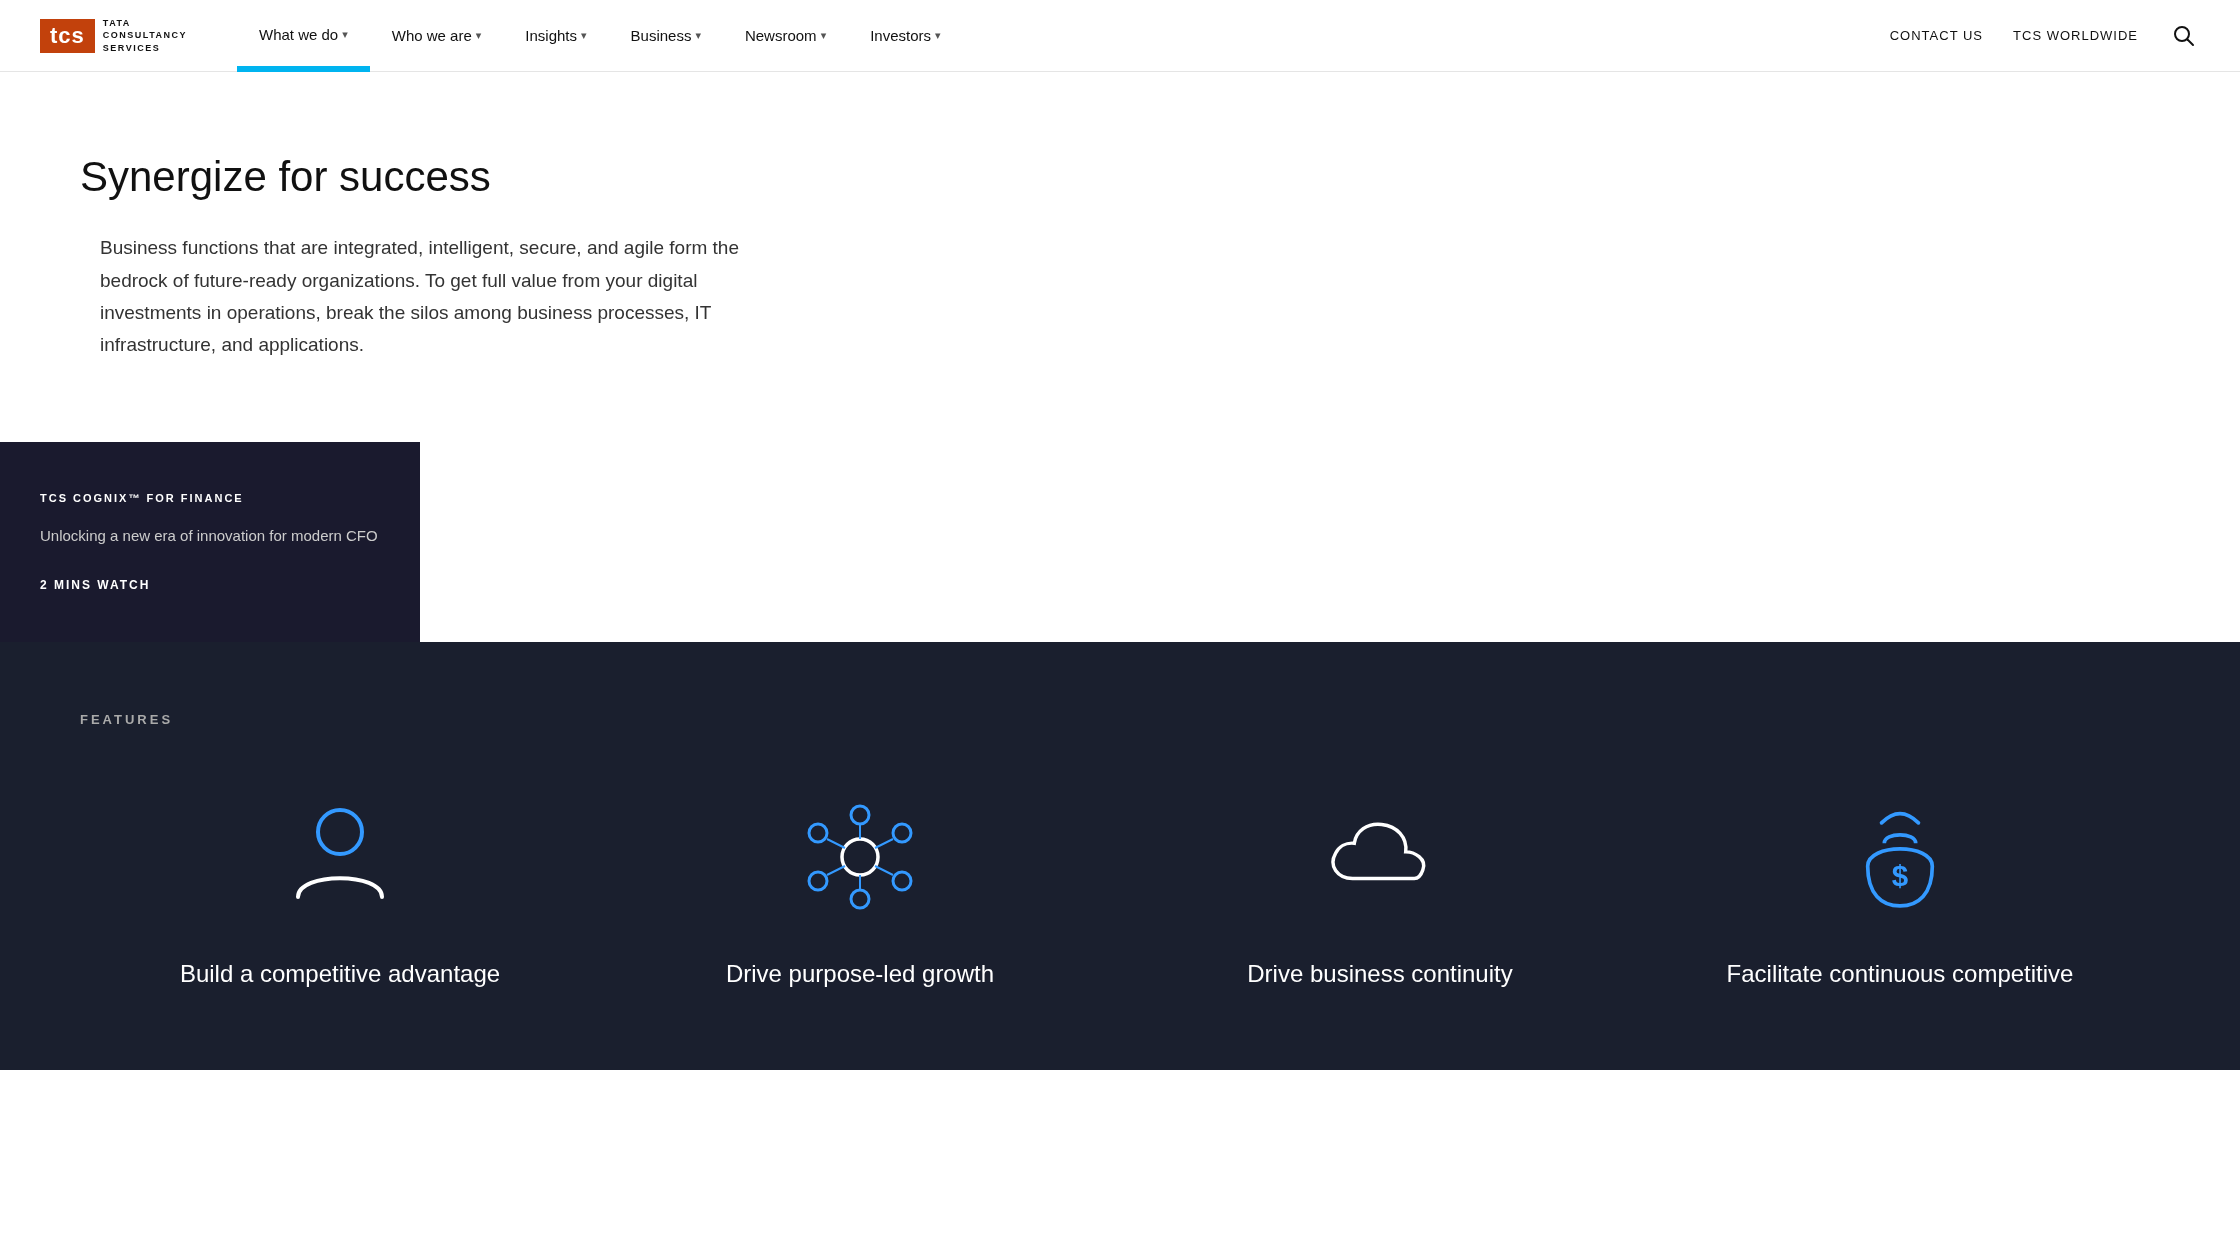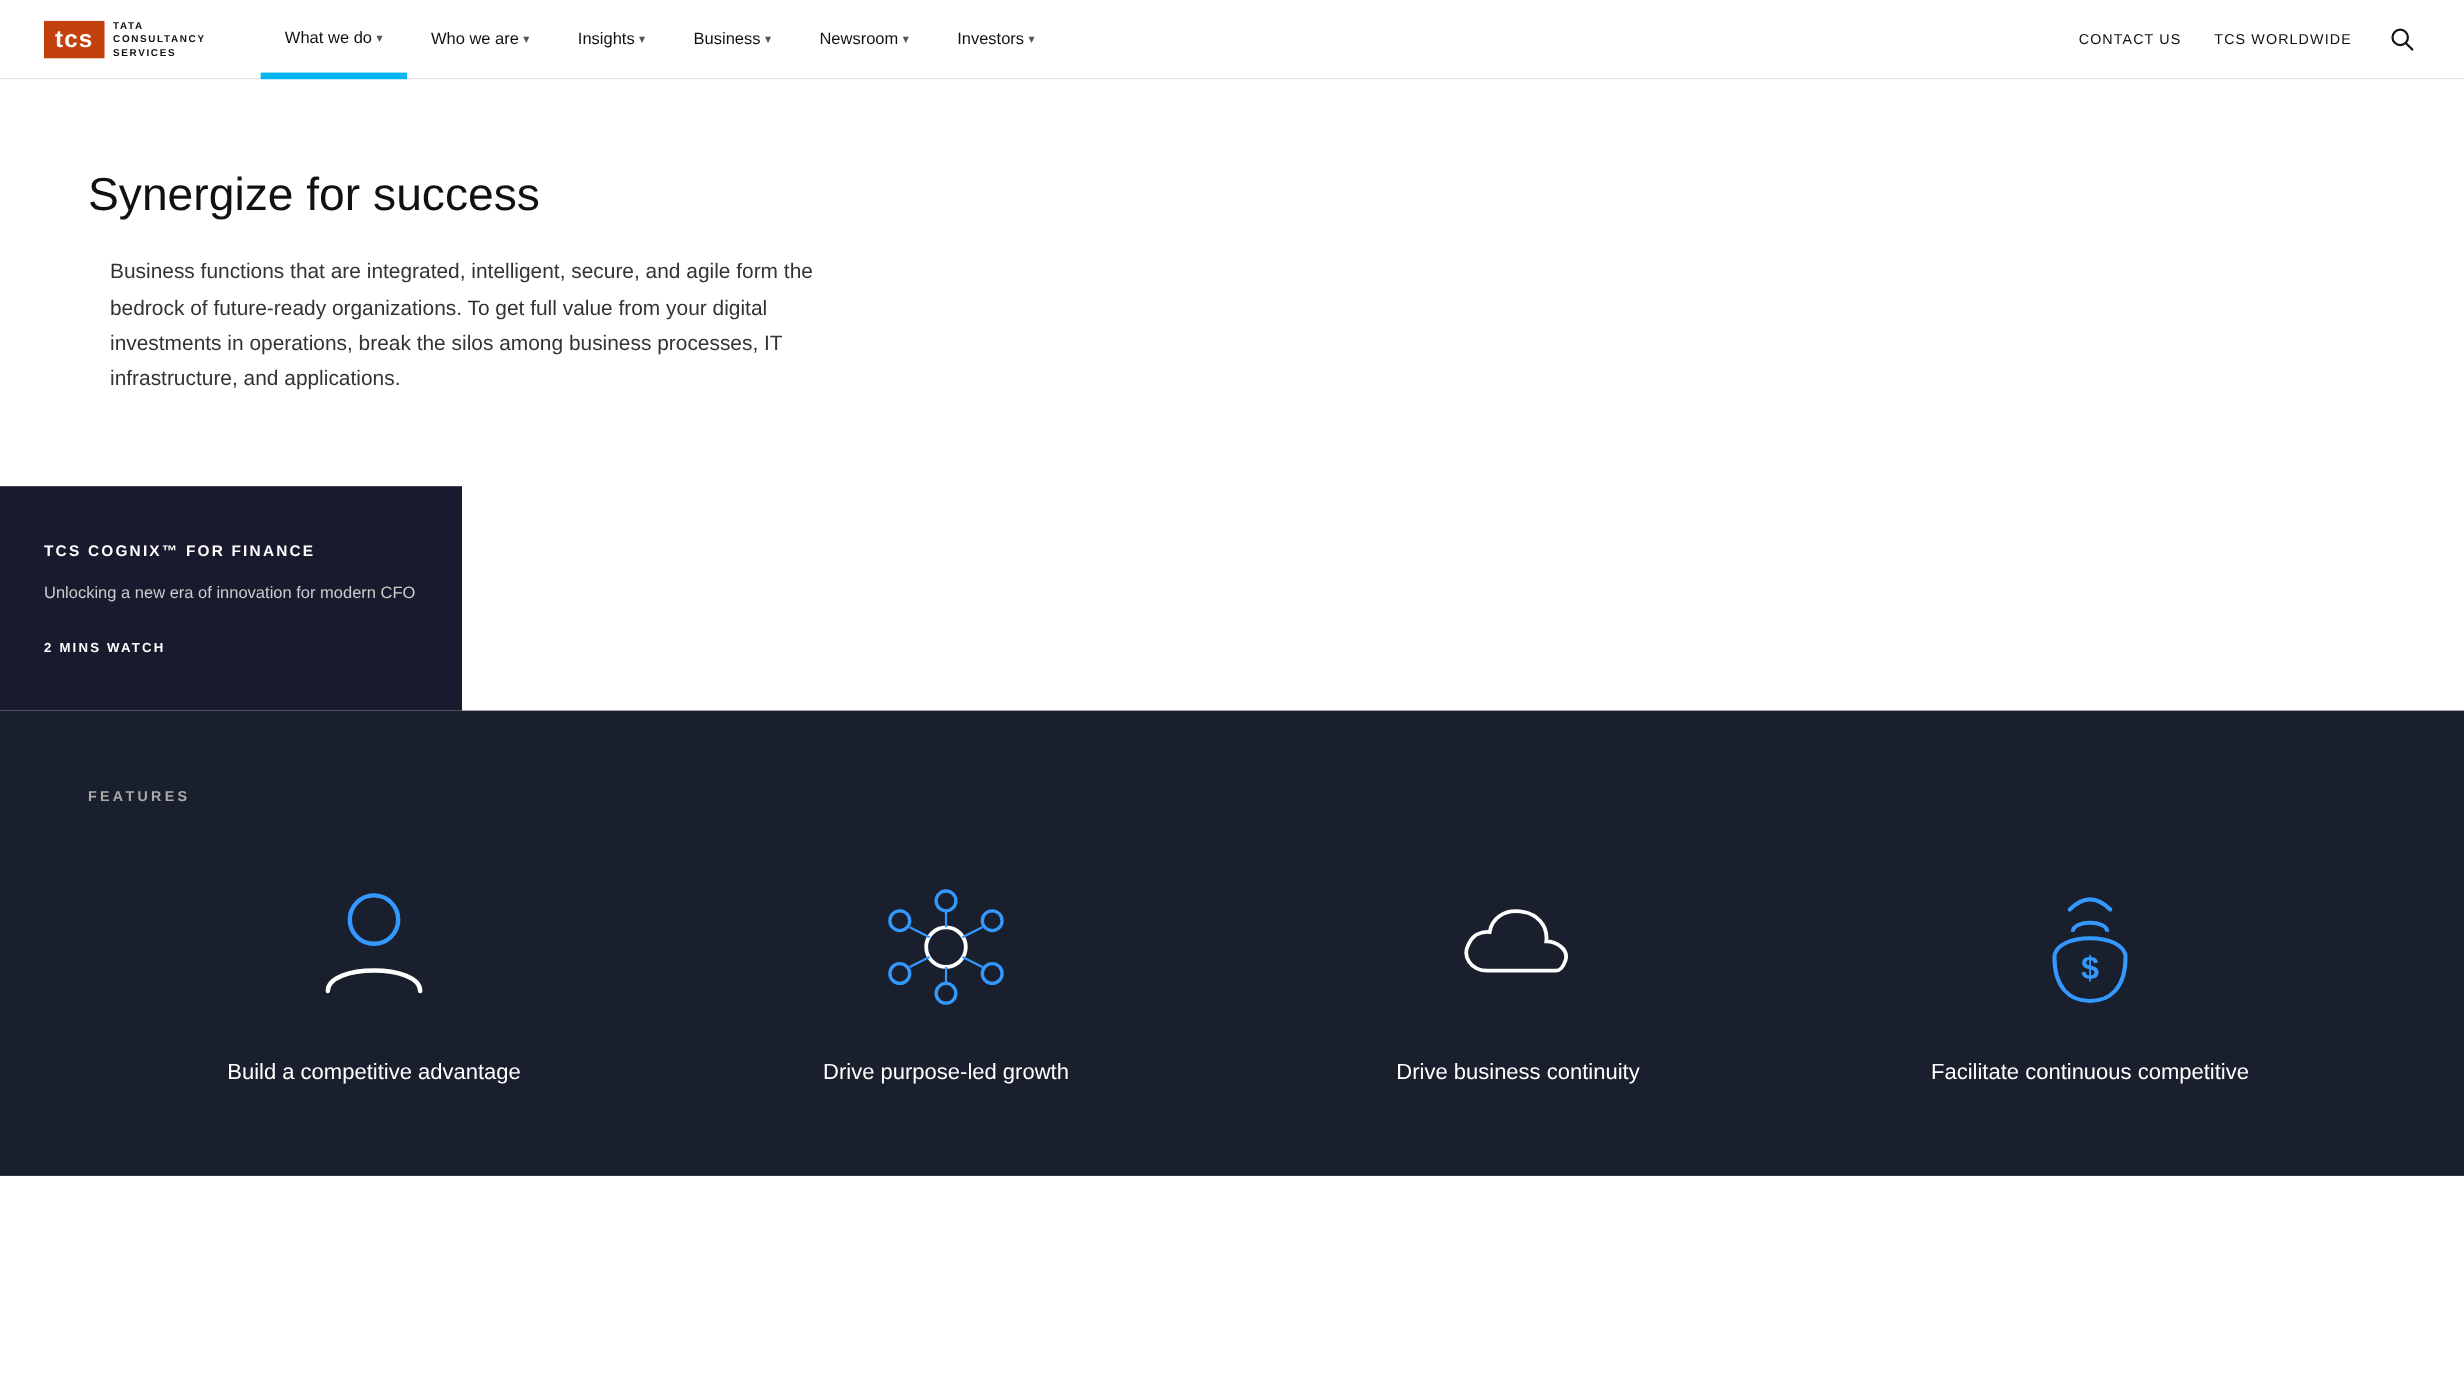--- a/index.html
+++ b/index.html
@@ -121,21 +121,21 @@
     .side-panel {
       width: 420px;
       background: #1a1a2e;
       color: #fff;
       padding: 50px 40px;
       display: flex;
       flex-direction: column;
       justify-content: center;
     }
     .side-panel-label {
-      font-size: 14px;
+      font-size: 11px;
       font-weight: 700;
       letter-spacing: 2px;
       color: #fff;
       margin-bottom: 20px;
       text-transform: uppercase;
     }
     .side-panel-desc {
       font-size: 15px;
       color: #ccc;
       line-height: 1.6;
@@ -177,21 +177,21 @@
     }
     .feature-icon-area {
       width: 140px;
       height: 140px;
       margin-bottom: 30px;
       display: flex;
       align-items: center;
       justify-content: center;
     }
     .feature-title {
-      font-size: 20px;
+      font-size: 24px;
       font-weight: 400;
       color: #fff;
       line-height: 1.4;
     }
 
     
     .icon-person svg,
     .icon-network svg,
     .icon-cloud svg,
     .icon-money svg {

